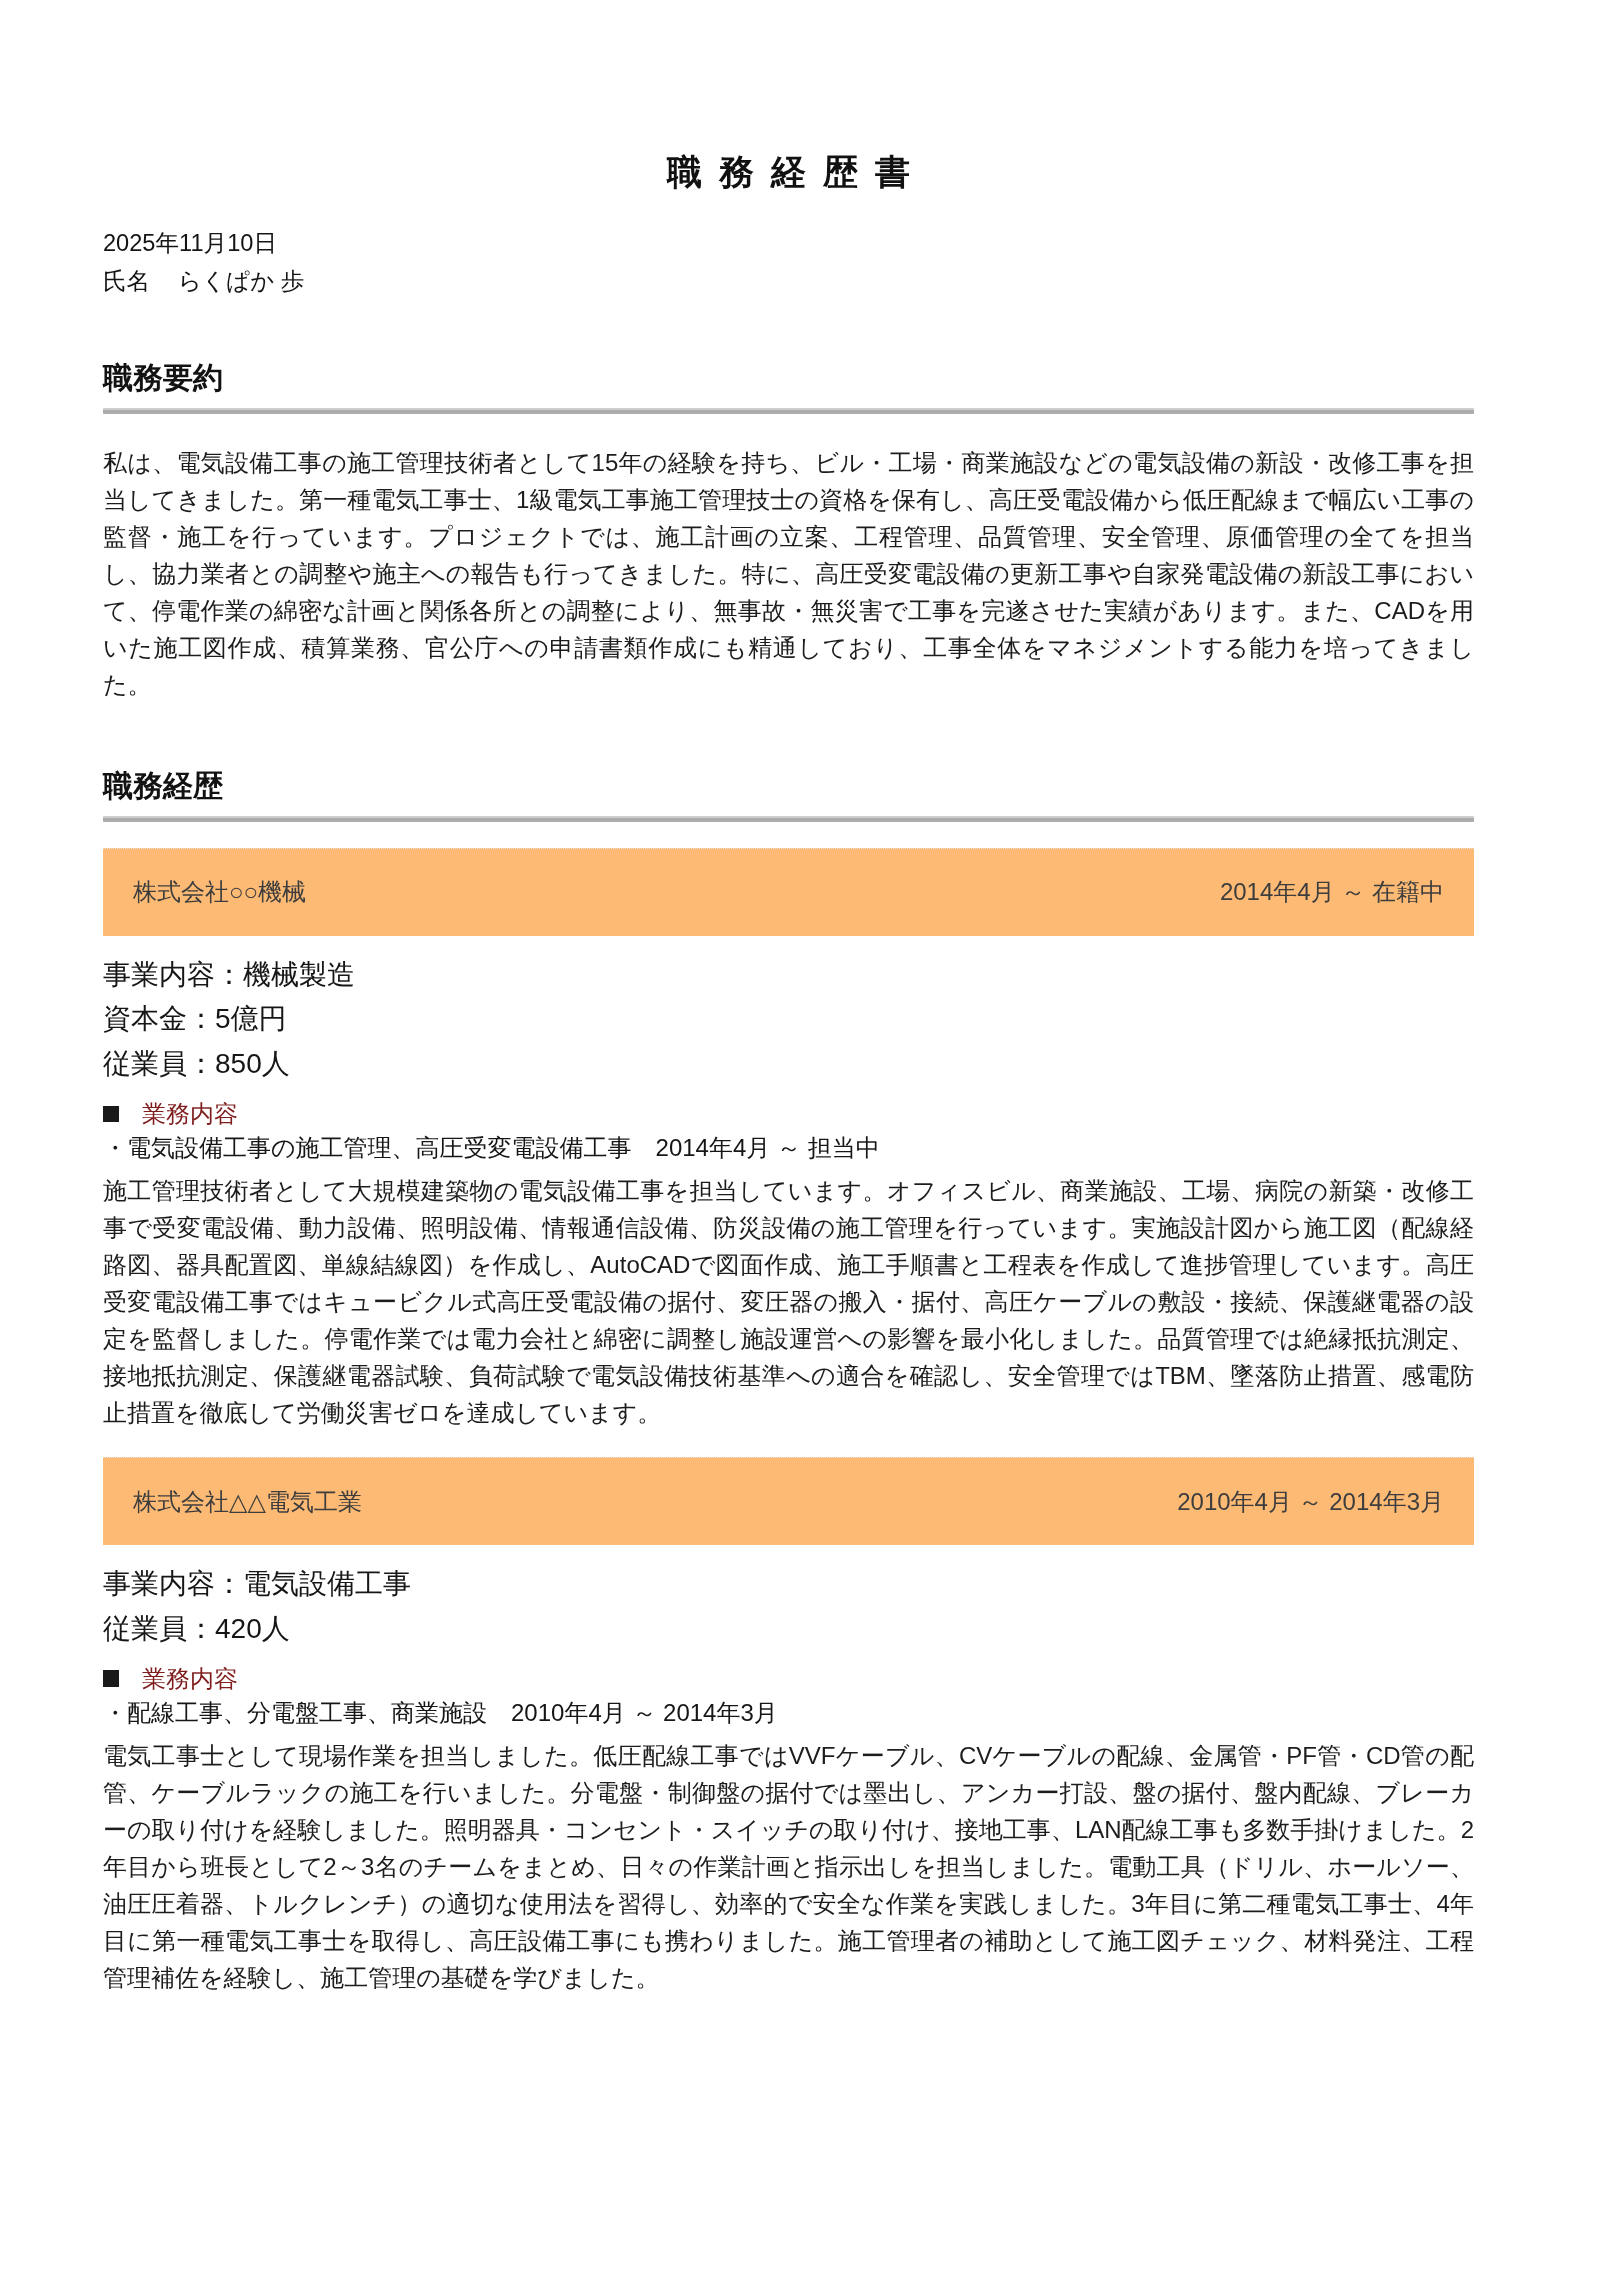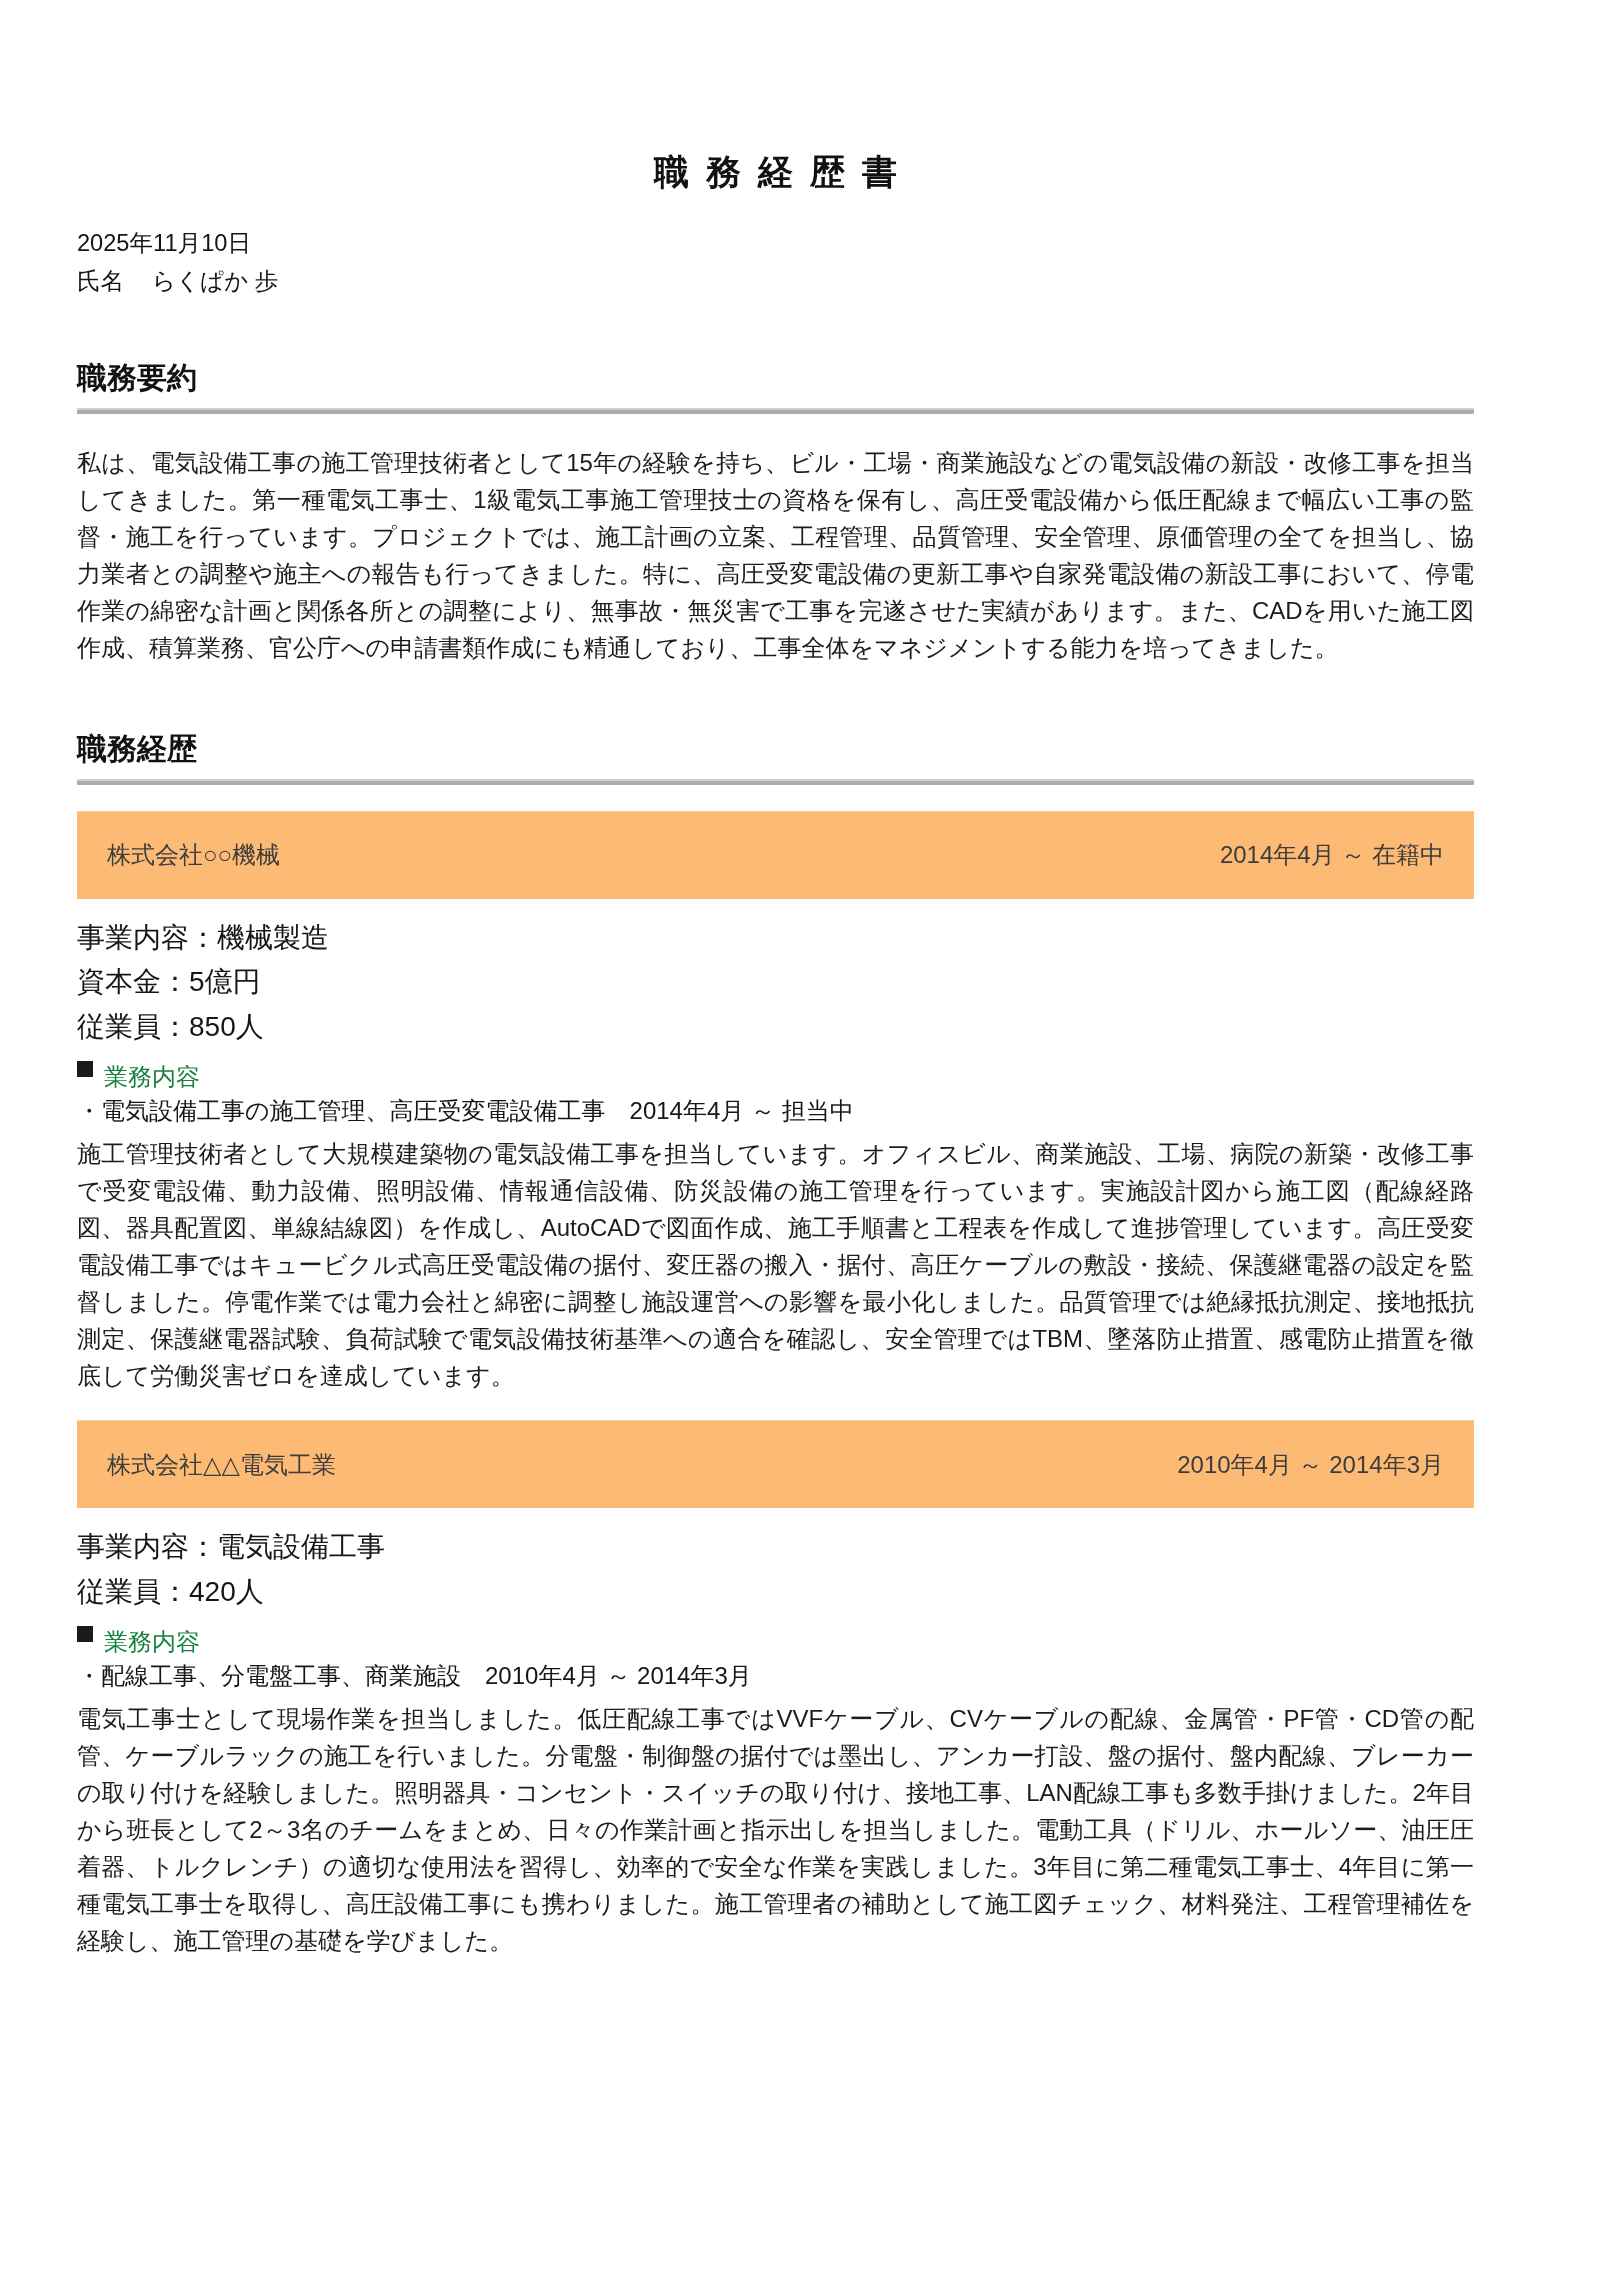--- a/index.html
+++ b/index.html
@@ -12,21 +12,21 @@
     height: 2295px;
     font-family: "Liberation Sans", "DejaVu Sans", sans-serif;
     color: #1c1c1c;
     position: relative;
     overflow: hidden;
   }
   .page {
     box-sizing: border-box;
     width: 1623px;
     height: 2295px;
-    padding: 149px 149px 0 77px;
+    padding: 149px 149px 0 103px;
   }
   
   .doc-title {
     text-align: center;
     font-size: 35px;
     font-weight: 600;
     letter-spacing: 17px;
     text-indent: 17px; 
     color: #111;
   }
@@ -85,23 +85,24 @@
   }
   .detail-line {
     font-size: 28px;
     line-height: 25px;
     margin-bottom: 19.6px;
     color: #161616;
   }
   .work-heading {
     margin-top: 22px;
     font-size: 24px;
-    color: #15803d;
+    color: #7f1d1d;
     display: flex;
-    align-items: flex-start;
+    align-items: center;
+    gap: 12px;
   }
   .square-bullet {
     display: inline-block;
     width: 16.4px;
     height: 16.4px;
     background: #1a1a1a;
     margin-right: 10.5px;
     flex: 0 0 auto;
   }
   .role-line {

